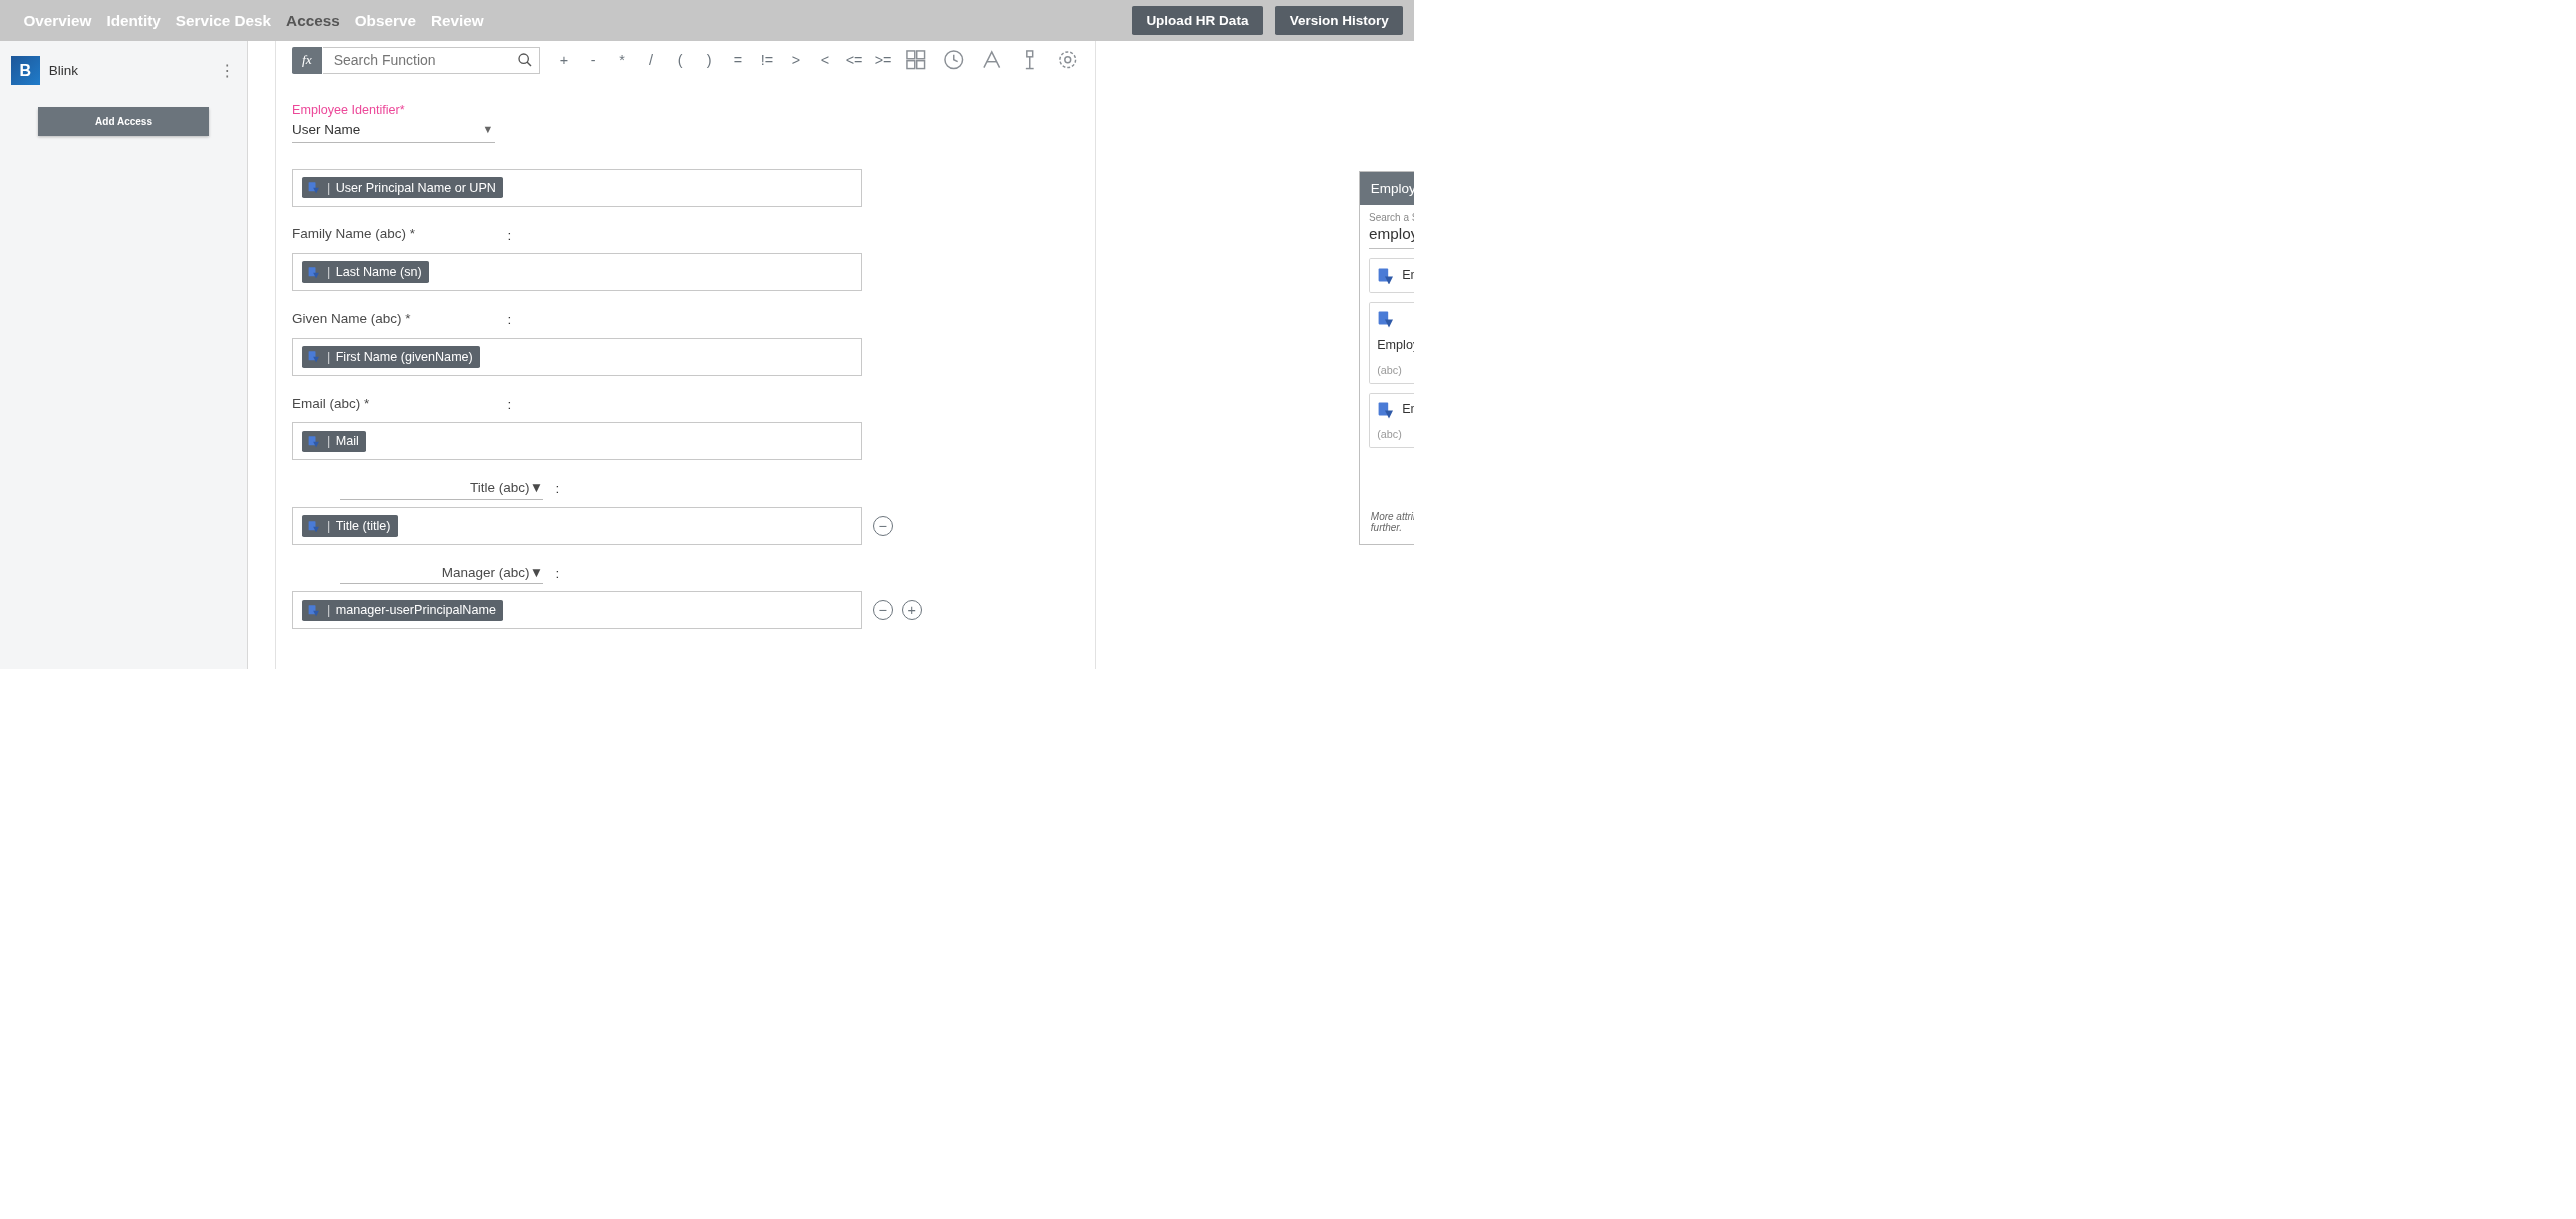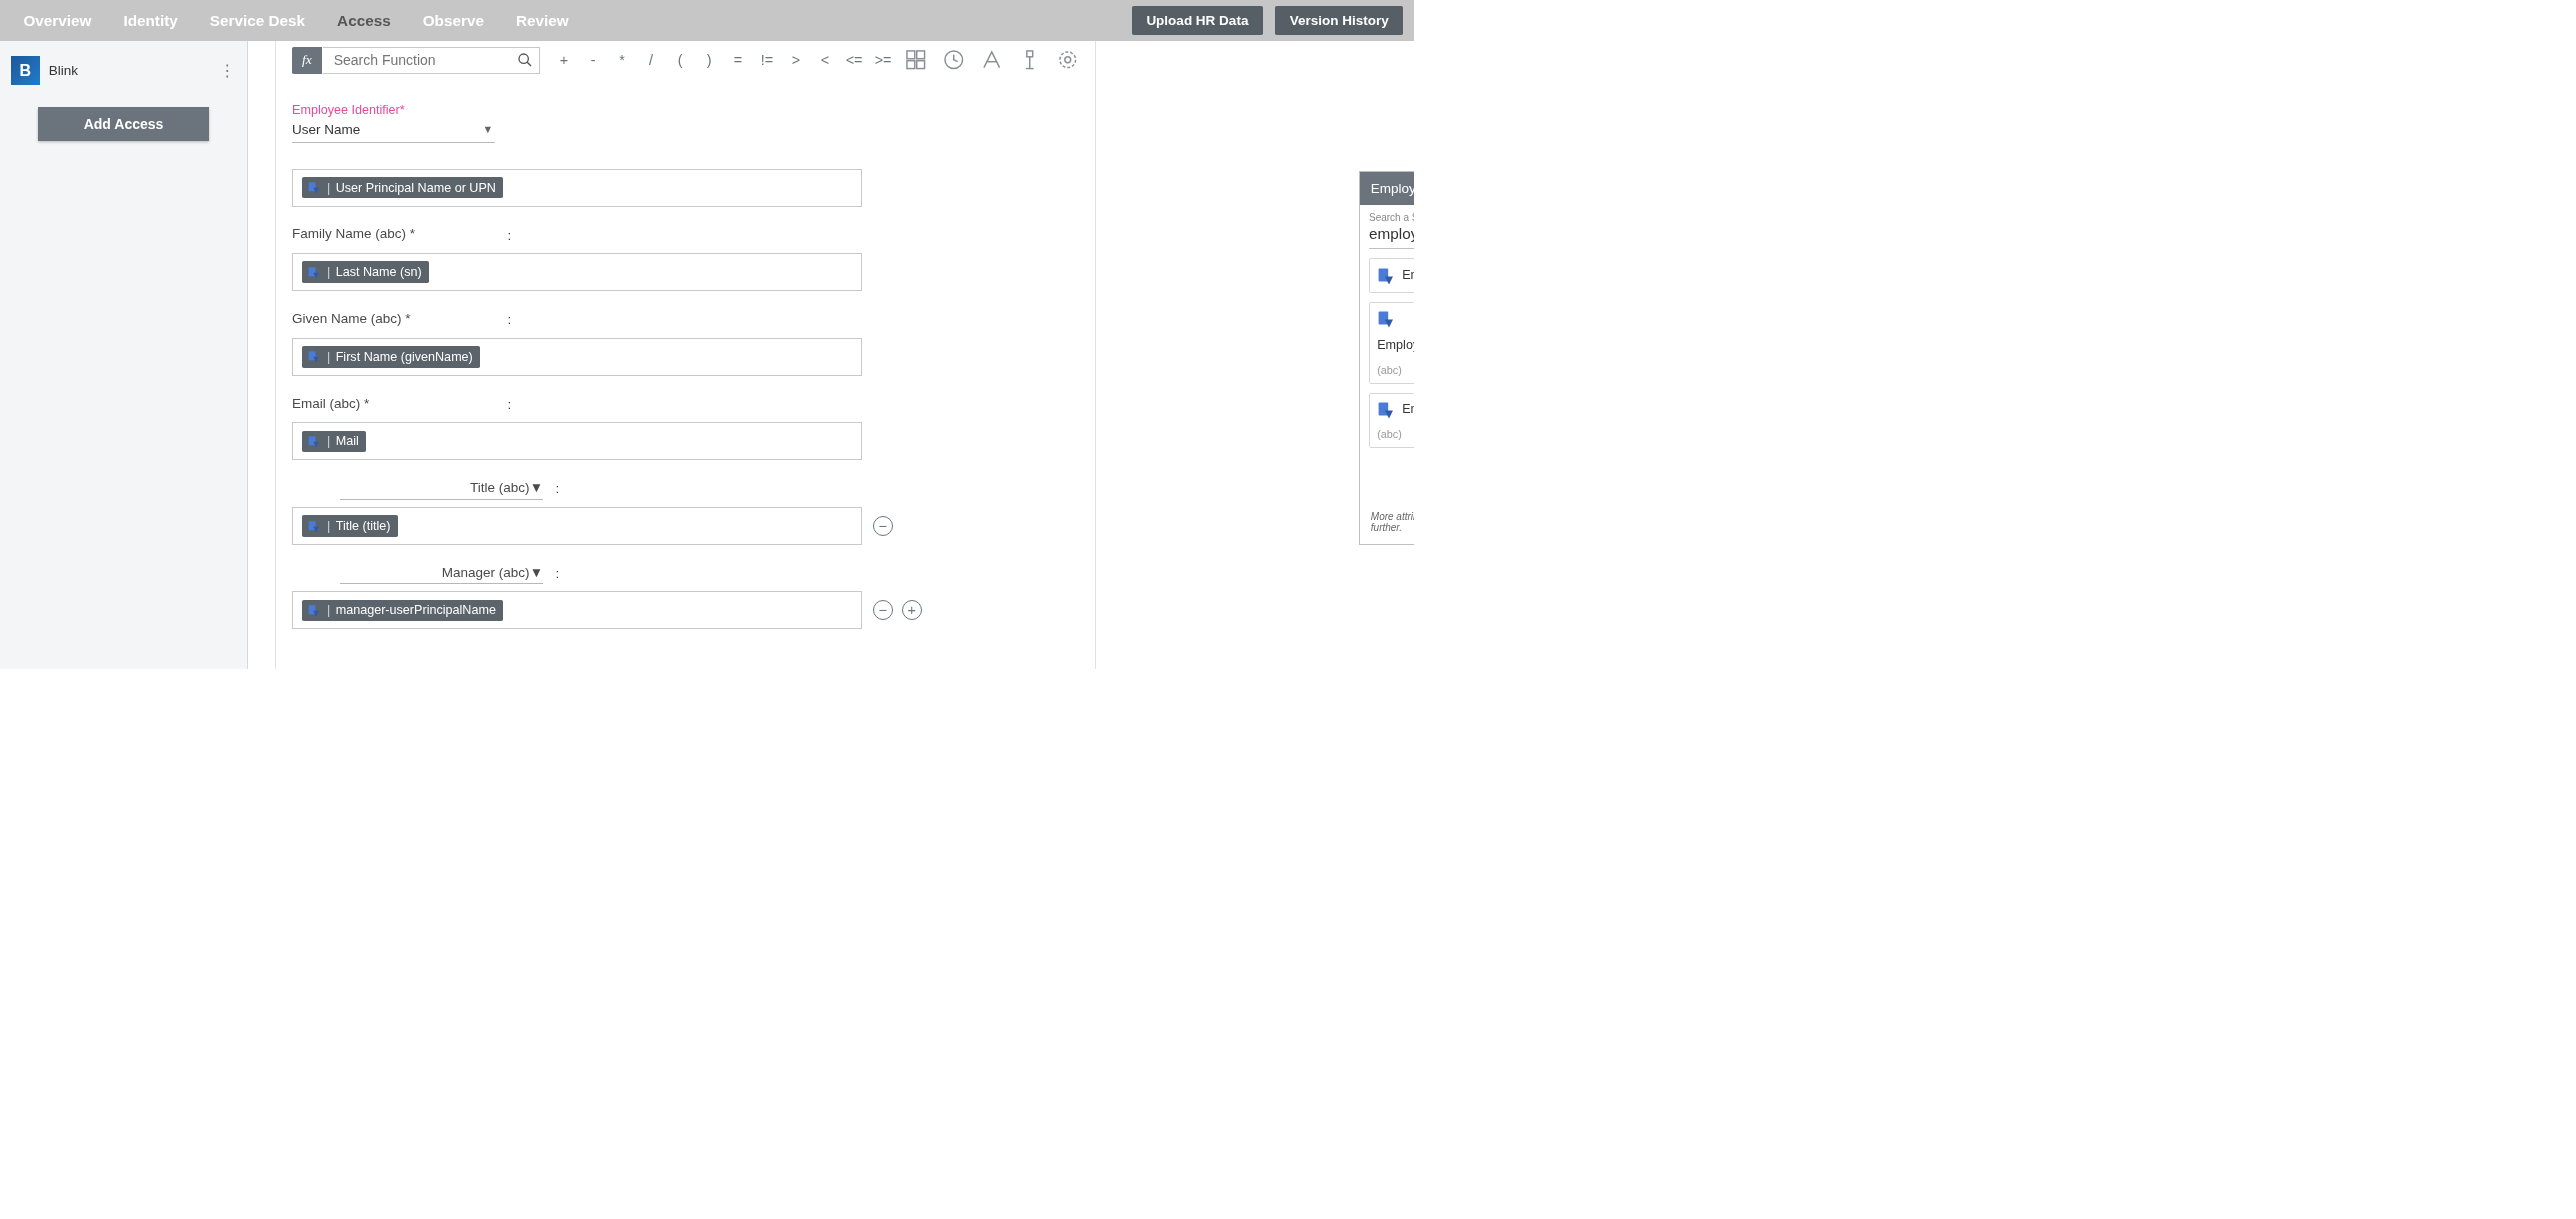--- a/index.html
+++ b/index.html
@@ -5,21 +5,21 @@
   * { box-sizing: border-box; margin: 0; padding: 0; font-family: Arial, Helvetica, sans-serif; }
   body { background: #fff; width: 1414px; height: 669px; overflow: hidden; }
 
   .topbar {
     height: 41px;
     background: #c6c6c6;
     display: flex;
     align-items: center;
     padding: 0 10.8px;
   }
-  .topbar-tabs { display: flex; gap: 32px; padding-left: 12.6px; align-items: flex-end;}
+  .topbar-tabs { display: flex; gap: 15px; padding-left: 12.6px; align-items: flex-end;}
   .topbar-tab { color: #fff; font-size: 15.3px; font-weight: 600; cursor: pointer; }
   .topbar-tab.active { color: #565656; }
   .topbar-spacer { flex: 1; }
   .topbar-btn {
     background: #565e66;
     color: #fff;
     border: none;
     padding: 7.2px 14.4px;
     font-size: 13.5px;
     font-weight: 600;
@@ -52,21 +52,21 @@
   .sidebar-label { flex: 1; font-size: 13.5px; color: #333; }
   .kebab { color: #777; font-size: 16px; width: 18px; text-align:center; cursor:pointer; }
   .add-access {
     display: block;
     background: #6b747c;
     color: #fff;
     border: none;
     width: 171px;
     margin: 5.4px auto 0 auto;
     padding: 9px 0;
-    font-size: 14px;
+    font-size: 10px;
     font-weight: 600;
     box-shadow: 0 1.8px 2.7px rgba(0,0,0,0.25);
     cursor: pointer;
   }
 
   .content {
     flex: 1;
     position: relative;
     overflow: hidden;
     padding: 0 27px;

